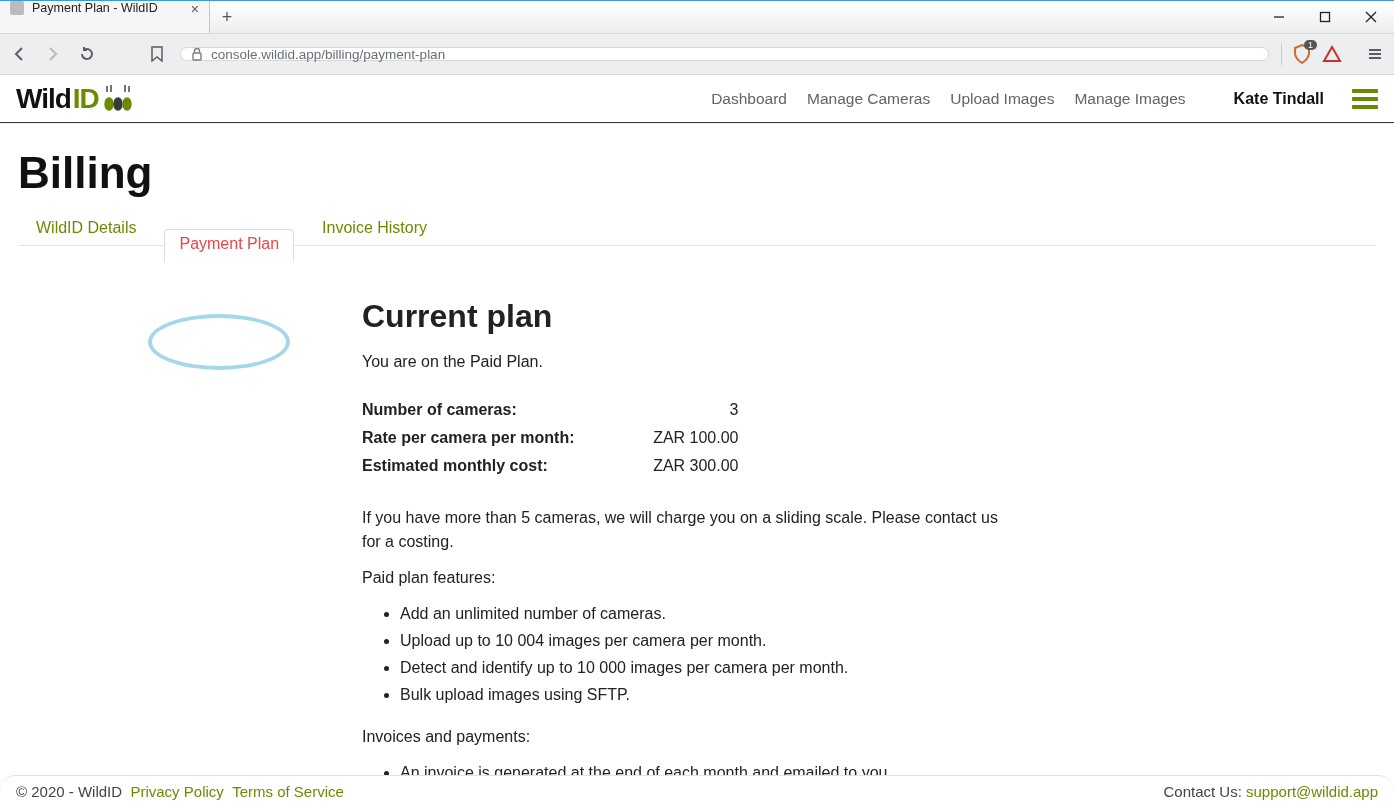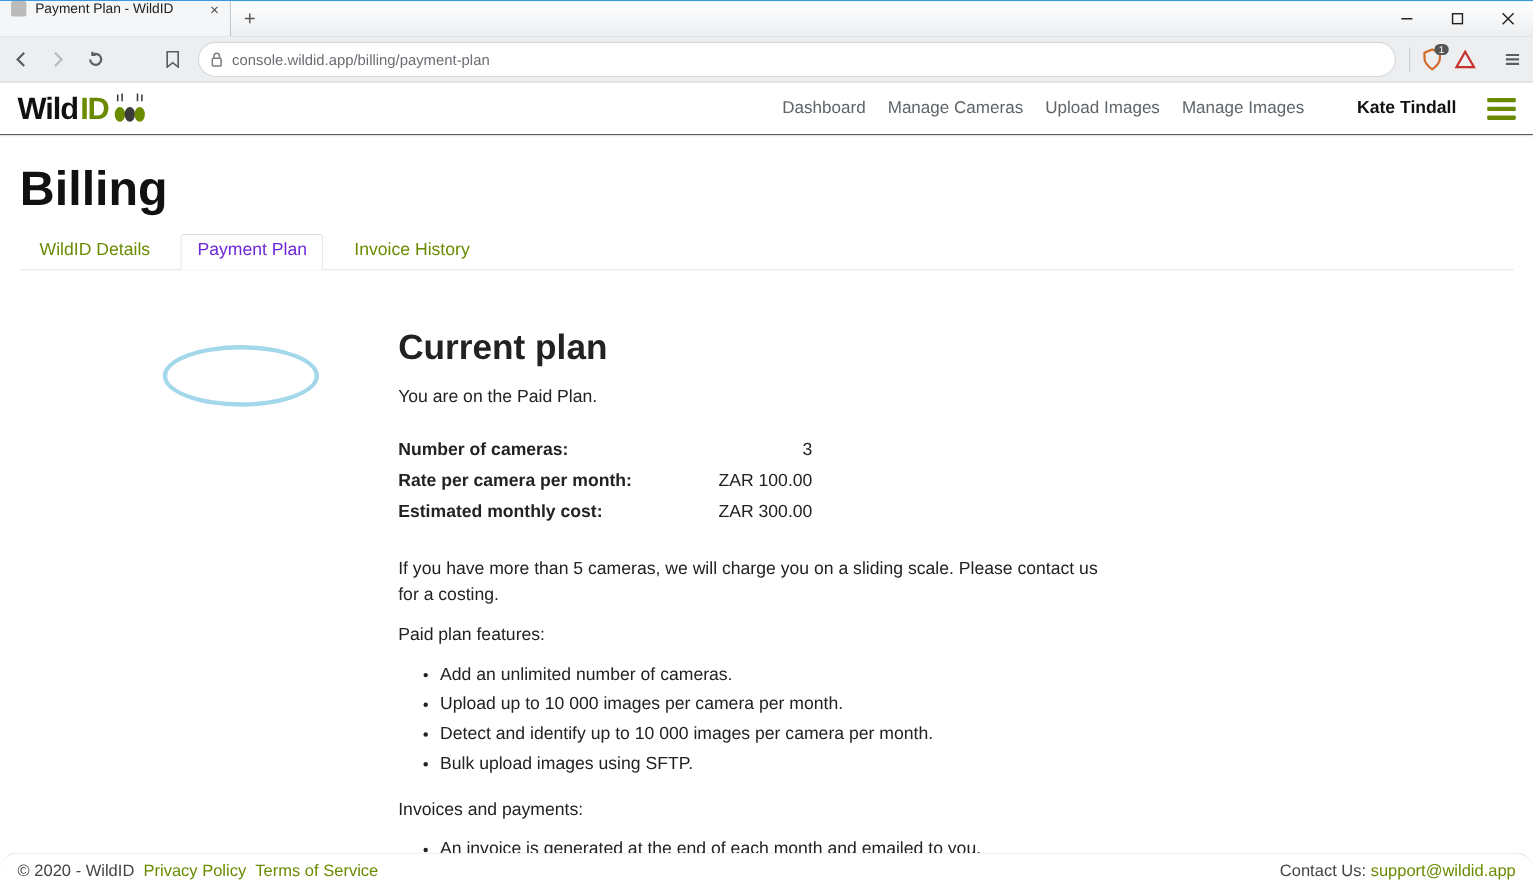--- a/index.html
+++ b/index.html
@@ -10,21 +10,21 @@
   .tab { display: flex; align-items: flex-start; background: #f4f6f8; border-right: 1px solid #c6c9cc; padding: 0 10px 0 10px; gap: 8px; font-size: 12.5px; color: #222; min-width: 210px; }
   .tab .favicon { width: 14px; height: 14px; background: #bbb; border-radius: 2px; }
   .tab .close { color: #555; font-size: 14px; cursor: pointer; margin-left: auto; }
   .newtab { width: 34px; display: flex; align-items: center; justify-content: center; color: #555; font-size: 18px; }
   .win-controls { margin-left: auto; display: flex; }
   .win-btn { width: 46px; display: flex; align-items: center; justify-content: center; color: #222; }
 
   .addrbar { height: 41px; background: #eceef0; border-bottom: 1px solid #d3d6d9; display: flex; align-items: center; padding: 0 8px; gap: 12px; }
   .nav-icon { width: 22px; height: 22px; display: flex; align-items: center; justify-content: center; color: #5a5e62; border-radius: 4px; }
   .nav-icon.disabled { color: #b7babd; }
-  .urlbox { flex: 1; display: flex; align-items: center; background: #fff; border: 1px solid #d5d8db; border-radius: 16px; height: 32px; padding: 0 10px; gap: 8px; font-size: 13.5px; color: #6a6e72; }
+  .urlbox { flex: 1; display: flex; align-items: center; background: #fff; border: 1px solid #d5d8db; border-radius: 16px; height: 14px; padding: 0 10px; gap: 8px; font-size: 13.5px; color: #6a6e72; }
   .urlbox .lock { color: #7b7f83; }
   .ext-icons { display: flex; align-items: center; gap: 10px; padding-left: 10px; border-left: 1px solid #c9ccce; }
 
   
   .app-header { height: 48px; border-bottom: 1px solid #3a3a3a; display: flex; align-items: center; padding: 0 16px; }
   .logo { font-weight: 800; font-size: 28px; letter-spacing: -1px; display:flex; align-items:center; gap:2px; }
   .logo .w1 { color: #111; }
   .logo .w2 { color: #6a8b00; }
   .logo-glyph { display:inline-block; vertical-align:middle; }
   .main-nav { margin-left: auto; display: flex; gap: 20px; color: #5f6468; font-size: 15.5px; align-items:center; }
@@ -33,21 +33,21 @@
   .hamburger { width: 26px; height: 20px; display:flex; flex-direction:column; justify-content:space-between; }
   .hamburger span { display:block; height:4px; background:#6a8b00; border-radius:1px; }
 
   
   .viewport { position: relative; height: calc(811px - 34px - 41px - 48px - 36px); overflow-y: scroll; border-top: 1px solid #eee; }
   .page { padding: 16px 18px 40px 18px; }
   h1.page-title { font-size: 44px; font-weight: 600; color: #111; margin: 8px 0 14px 0; }
 
   .tabs-row { display:flex; align-items:flex-end; border-bottom: 1px solid #e5e5e5; gap: 26px; padding-left: 16px; position:relative; }
   .subtab { padding: 6px 2px 8px 2px; font-size: 16px; color: #6a8b00; cursor:pointer; }
-  .subtab.active { color: #6d28d9; border: 1px solid #ddd; border-bottom: 1px solid #fff; border-radius: 4px 4px 0 0; padding: 5px 14px 8px 14px; position:relative; top:1px; background:#fff; }
+  .subtab.active { color: #ef4444; border: 1px solid #ddd; border-bottom: 1px solid #fff; border-radius: 4px 4px 0 0; padding: 5px 14px 8px 14px; position:relative; top:17px; background:#fff; }
 
   .highlight-ellipse { position:absolute; left:148px; top:190px; width:142px; height:56px; border: 4px solid #a3d7ea; border-radius: 50%; pointer-events:none; }
 
   .content { max-width: 680px; margin: 46px 0 0 344px; color: #222; font-size: 16px; line-height: 1.5; }
   h2.section-title { font-size: 32px; font-weight: 600; margin-bottom: 10px; }
   .plan-desc { margin-bottom: 22px; }
   table.plan { border-collapse: collapse; margin-bottom: 26px; }
   table.plan td { padding: 2px 0; }
   table.plan td.label { font-weight: 700; padding-right: 44px; }
   table.plan td.val { text-align: right; min-width: 120px; }
@@ -216,21 +216,21 @@
           <td class="val">ZAR 300.00</td>
         </tr>
       </tbody>
         </table>
 
       <p class="para">If you have more than 5 cameras, we will charge you on a sliding scale. Please contact us for a costing.</p>
 
       <p class="para">Paid plan features:</p>
       <ul class="features">
         <li>Add an unlimited number of cameras.</li>
-        <li>Upload up to 10 000 images per camera per month.</li>
+        <li>Upload up to 10 004 images per camera per month.</li>
         <li>Detect and identify up to 10 000 images per camera per month.</li>
         <li>Bulk upload images using SFTP.</li>
       </ul>
 
       <p class="para">Invoices and payments:</p>
       <ul class="features">
         <li>An invoice is generated at the end of each month and emailed to you.</li>
 
       </ul>
     </div>

